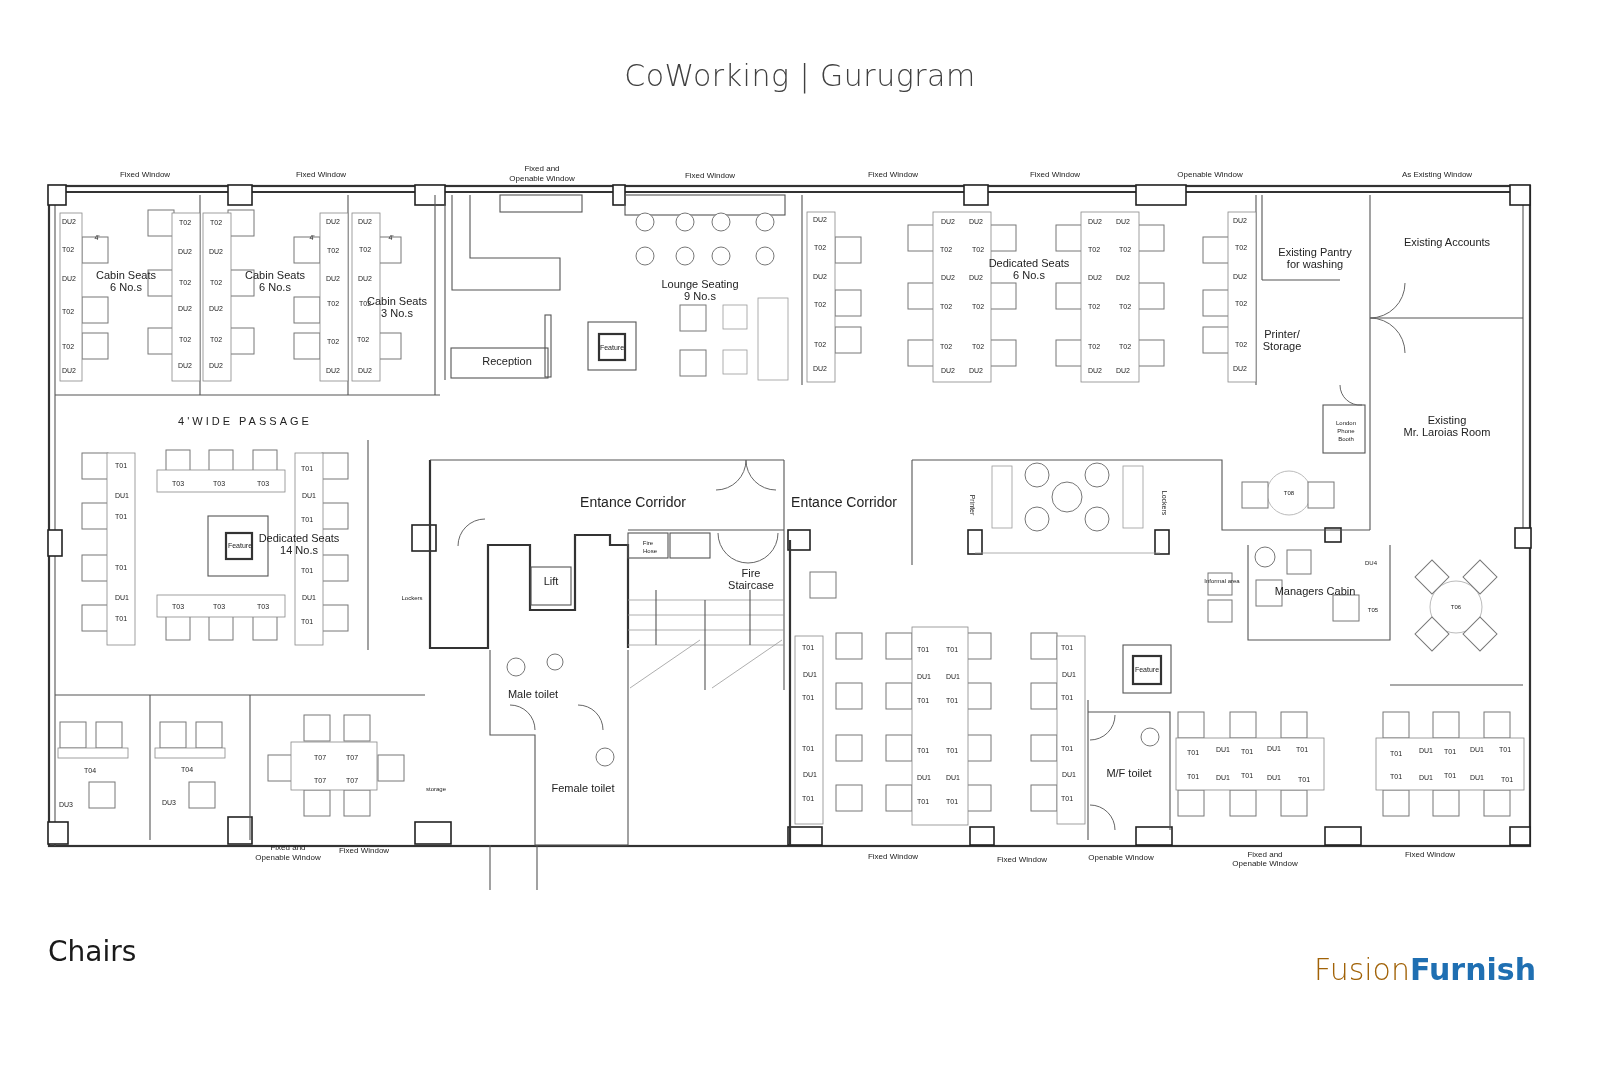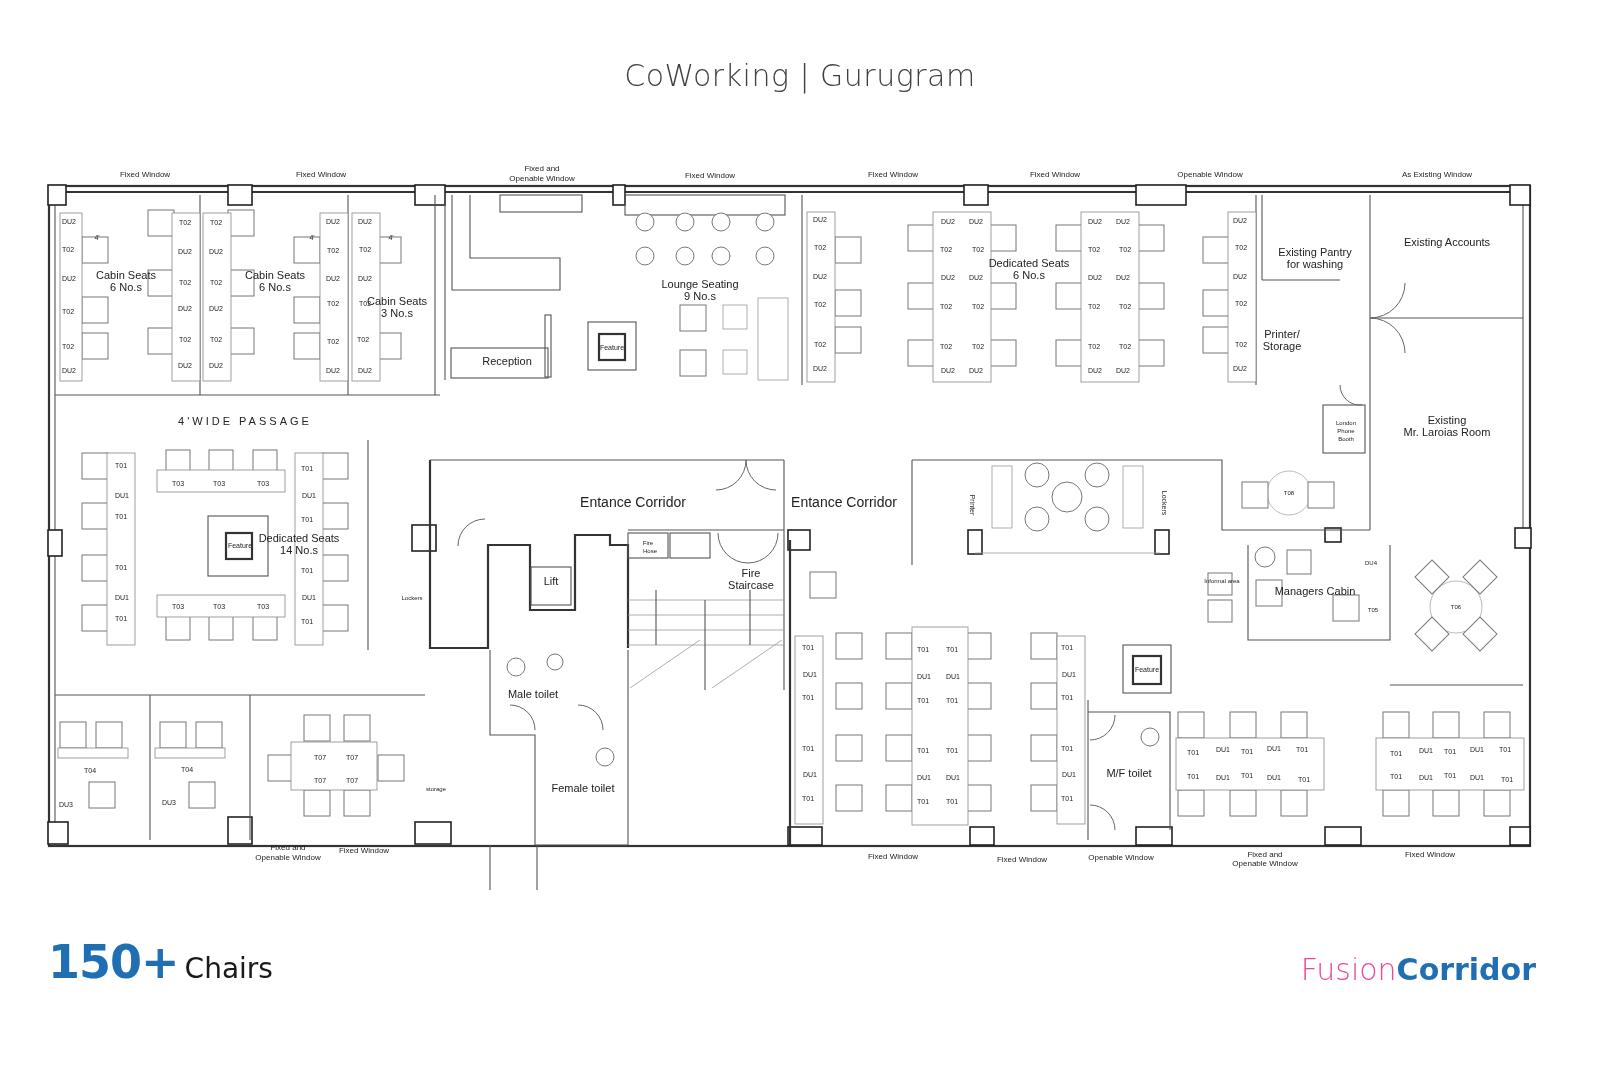--- a/index.html
+++ b/index.html
@@ -11,21 +11,21 @@
   .wall-thin{fill:none;stroke:#555;stroke-width:1.1;}
   .line-light{fill:none;stroke:#999;stroke-width:0.8;}
   .col{fill:#fff;stroke:#222;stroke-width:1.6;}
   .chair{fill:#fff;stroke:#777;stroke-width:1;}
   .desk{fill:#fff;stroke:#888;stroke-width:0.8;}
   .stats{position:absolute;left:48px;top:935px;display:flex;align-items:baseline;gap:40px;}
   .stat{display:flex;align-items:baseline;gap:6px;}
   .stat-num{font-family:"DejaVu Sans",sans-serif;font-weight:bold;font-size:46px;color:#1f6fb2;letter-spacing:-1px;}
   .stat-label{font-family:"DejaVu Sans",sans-serif;font-weight:400;font-size:28px;color:#1a1a1a;}
   .brand{position:absolute;right:64px;top:952px;font-family:"DejaVu Sans",sans-serif;font-size:30px;}
-  .brand-a{color:#ec4899;font-weight:300;}
+  .brand-a{color:#a16207;font-weight:300;}
   .brand-b{color:#1f6fb2;font-weight:bold;}
 </style>
 </head>
 <body>
 
 <div class="title">CoWorking |  Gurugram</div>
 
 <svg class="plan" viewBox="0 0 1600 1066" xmlns="http://www.w3.org/2000/svg">
 
   <g>
@@ -507,20 +507,19 @@
       <text x="169" y="805" text-anchor="middle" font-size="7">DU3</text>
       <text x="320" y="760" text-anchor="middle" font-size="7">T07</text>
       <text x="352" y="760" text-anchor="middle" font-size="7">T07</text>
       <text x="320" y="783" text-anchor="middle" font-size="7">T07</text>
       <text x="352" y="783" text-anchor="middle" font-size="7">T07</text>
     </g>
 </svg>
 
 <div class="stats">
   <div class="stat">
-    <span class="stat-num">150+</span>
     <span class="stat-label">Chairs</span>
   </div>
 </div>
 
 <div class="brand">
-  <span class="brand-a">Fusion</span><span class="brand-b">Corridor</span>
+  <span class="brand-a">Fusion</span><span class="brand-b">Furnish</span>
 </div>
 
 </body></html>

